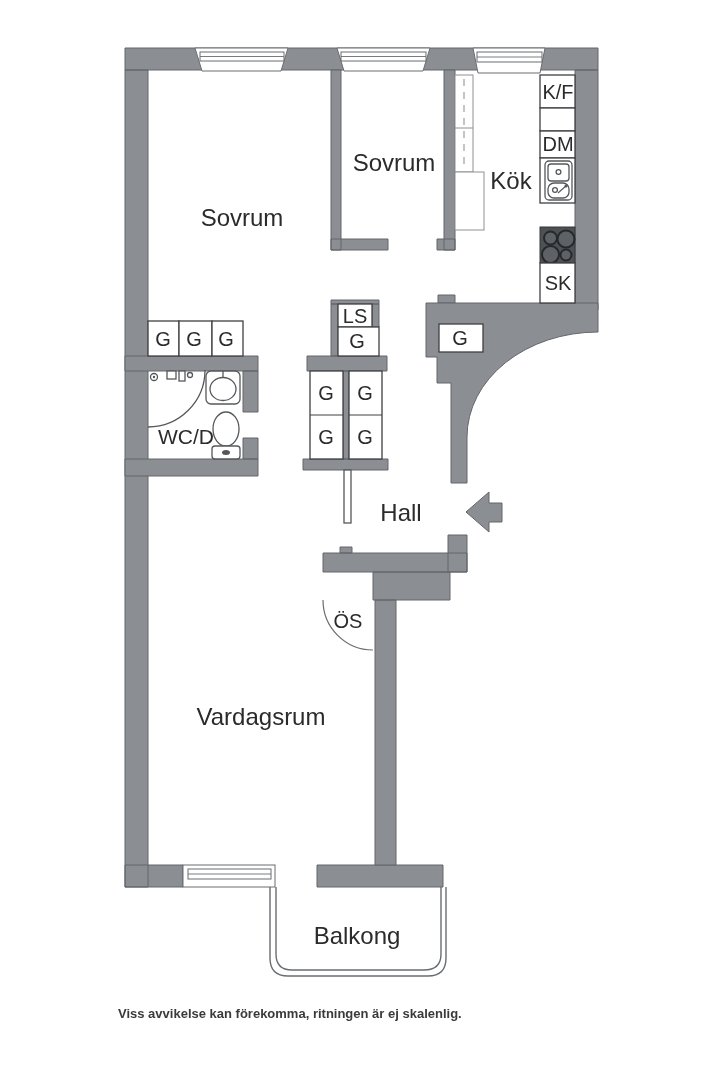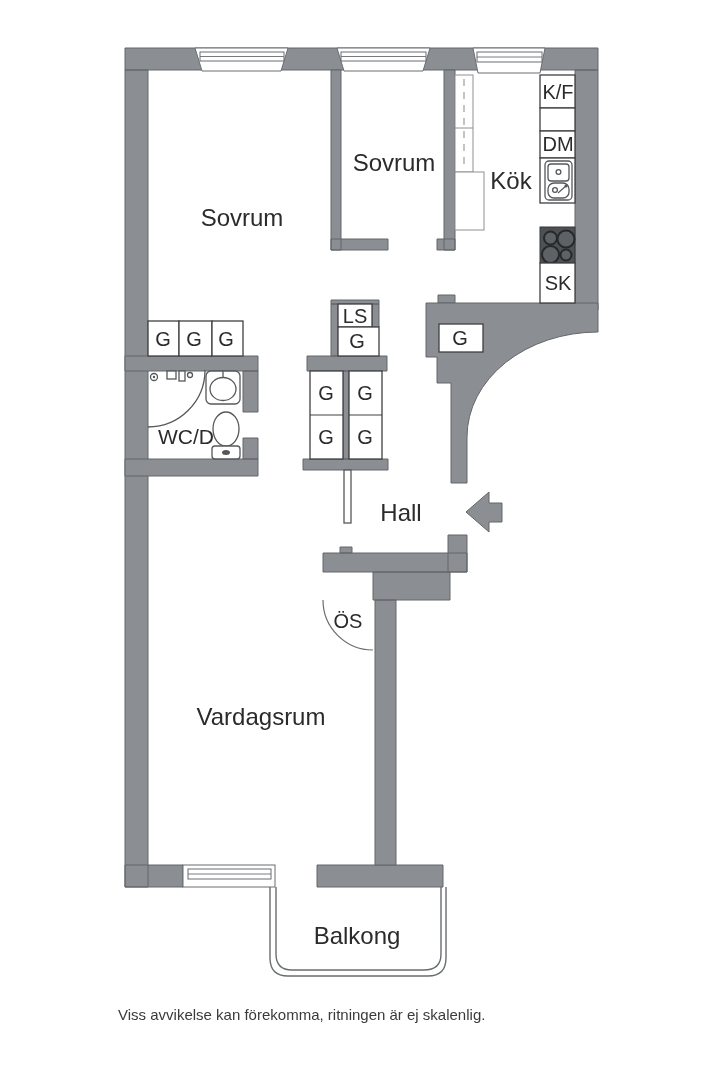--- a/index.html
+++ b/index.html
@@ -7,21 +7,21 @@
   svg{display:block;}
   text{font-family:"Liberation Sans",sans-serif;fill:#2b2b2b;}
   .t-room{font-size:24px;}
   .t-small{font-size:21px;}
   .t-tiny{font-size:20px;}
   .box{fill:#ffffff;stroke:#3f4042;stroke-width:1.3;}
   .fx{fill:#ffffff;stroke:#55585b;stroke-width:1.3;}
   .fxl{fill:none;stroke:#55585b;stroke-width:1.3;}
   .win{fill:#ffffff;stroke:#6a6d70;stroke-width:1;}
   .thin{stroke:#6a6d70;stroke-width:0.9;fill:none;}
-  #footer-note{position:absolute;left:118px;top:1006px;font-size:15px;color:#3a3a3a;}
+  #footer-note{position:absolute;left:118px;top:1006px;font-size:13px;color:#3a3a3a;font-weight:bold;}
 </style>
 </head>
 <body>
 
 <svg width="720" height="1080" viewBox="0 0 720 1080">
 
   <g stroke="#63666a" stroke-width="1" fill="#8b8e92">
 
     <path d="M125,48h473v22h-473z M125,70h23v817h-23z M575,70h23v240h-23z M125,865h58v22h-58z M317,865h126v22h-126z"></path>
 

